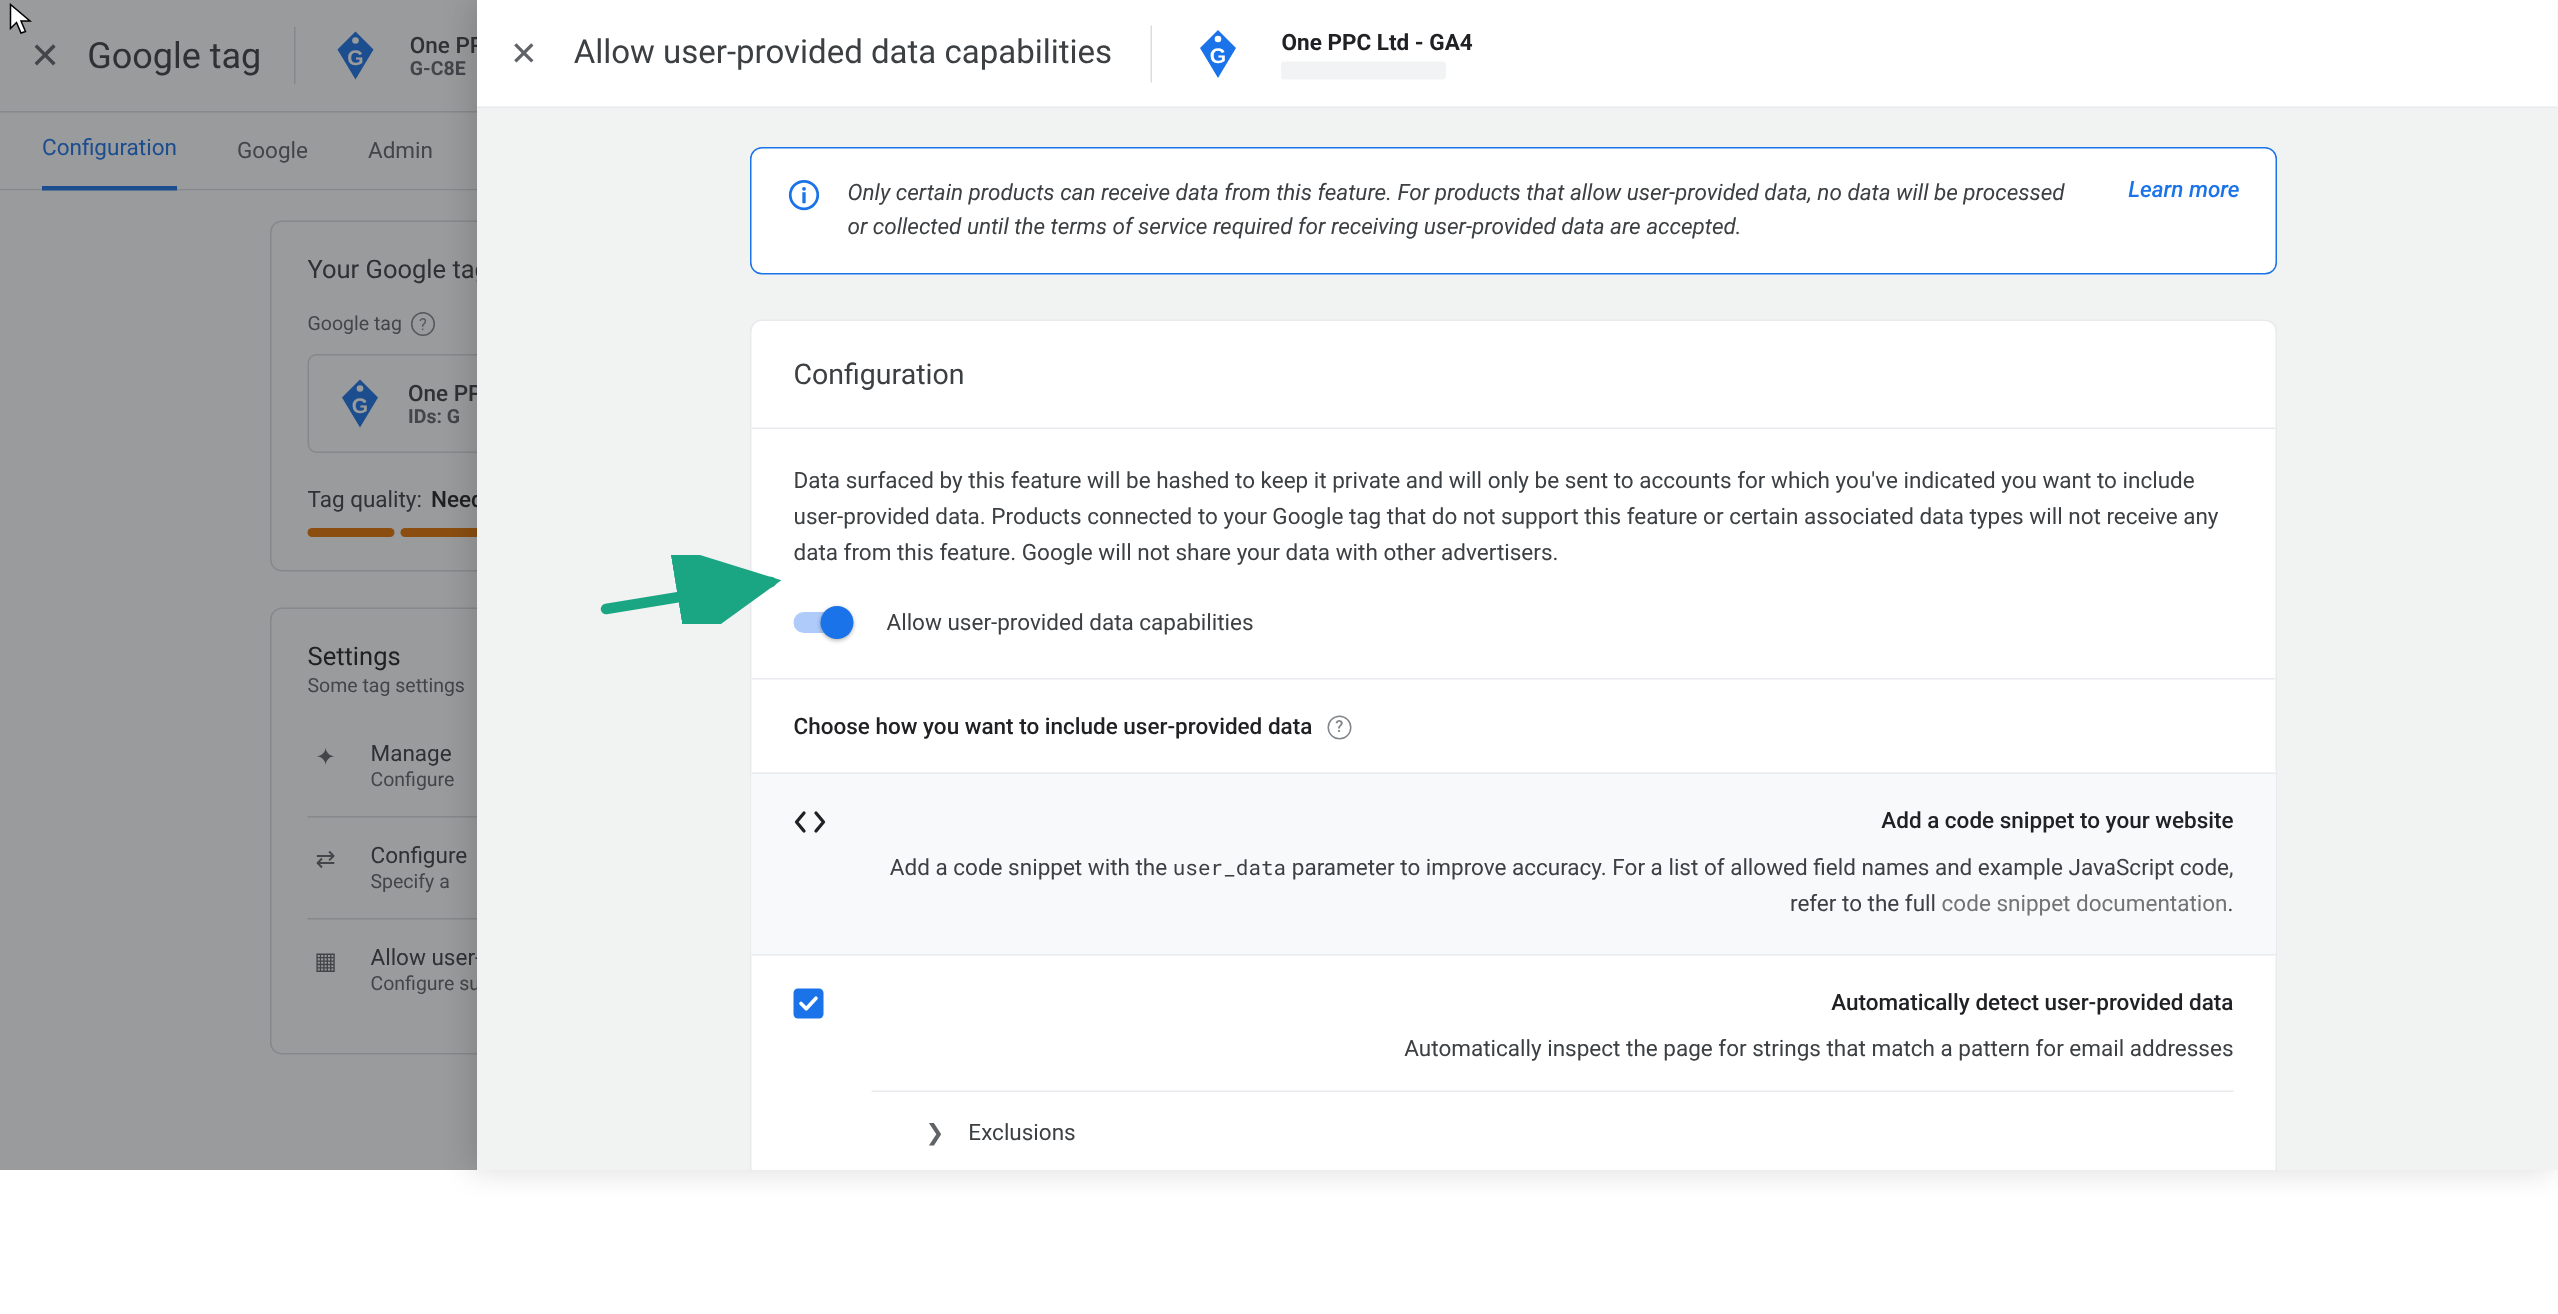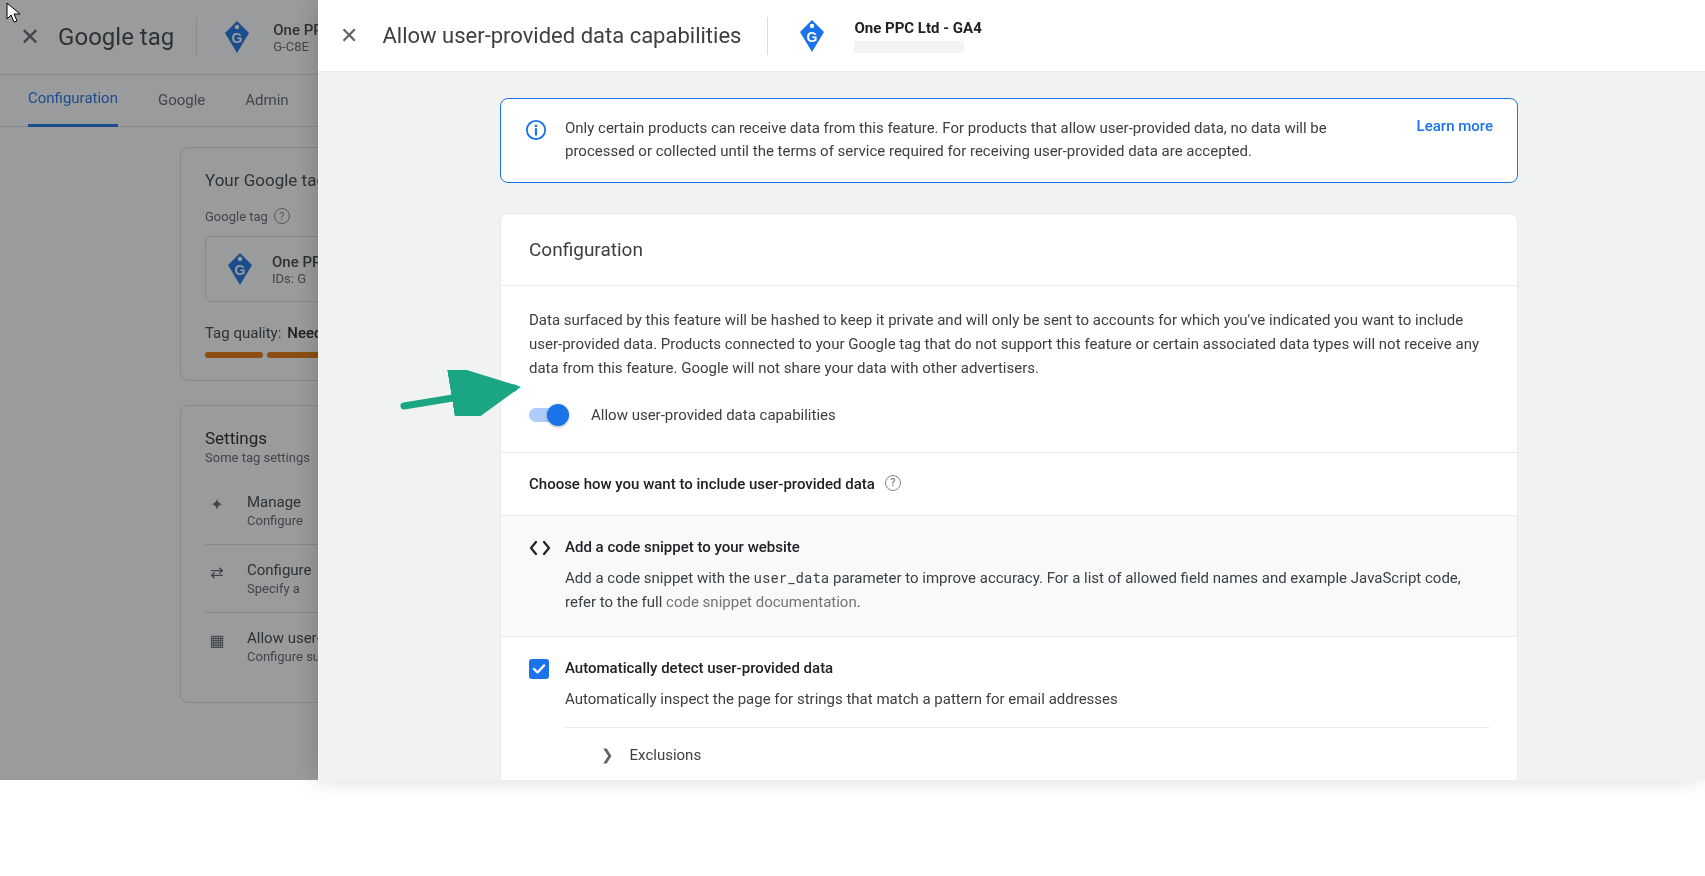--- a/index.html
+++ b/index.html
@@ -6,21 +6,21 @@
   body { font-family: "Google Sans", Roboto, Arial, sans-serif; background: #fff; color: #3c4043; overflow: hidden; width: 1705px; height: 876px; position: relative; }
   
   
   .bg-layer { position: absolute; top: 0; left: 0; width: 1525px; height: 780px; background: #fff; }
   .bg-header { height: 75px; display: flex; align-items: center; padding: 0 20px; border-bottom: 1px solid #dadce0; gap: 18px; }
   .bg-close { font-size: 24px; color: #5f6368; cursor: pointer; }
   .bg-title { font-size: 24px; color: #3c4043; font-weight: 400; }
   .bg-divider { width: 1px; height: 38px; background: #dadce0; margin: 0 4px; }
   .tag-icon { width: 36px; height: 36px; }
   .bg-tag-name { font-size: 15px; color: #3c4043; font-weight: 500; }
-  .bg-tag-id { font-size: 13px; color: #5f6368; }
+  .bg-tag-id { font-size: 13px; color: #5f6368; font-weight: bold; }
   .bg-tabs { display: flex; gap: 40px; padding: 0 28px; border-bottom: 1px solid #dadce0; height: 52px; align-items: center; font-size: 15px; }
   .bg-tab { color: #5f6368; cursor: pointer; padding-bottom: 2px; }
   .bg-tab.active { color: #1a73e8; border-bottom: 3px solid #1a73e8; height: 52px; display: flex; align-items: center; }
   .bg-content { padding: 20px 0 0 180px; background: #fff; }
   .bg-card { border: 1px solid #dadce0; border-radius: 8px; margin-bottom: 24px; padding: 22px 24px; background: #fff; }
   .bg-card-title { font-size: 17px; color: #3c4043; margin-bottom: 18px; }
   .bg-card-sub { font-size: 13px; color: #5f6368; margin-bottom: 12px; display: flex; align-items: center; gap: 6px; }
   .bg-tag-row { display: flex; align-items: center; gap: 14px; border: 1px solid #dadce0; border-radius: 6px; padding: 14px 16px; }
   .bg-quality { display: flex; align-items: center; gap: 6px; font-size: 15px; margin-top: 22px; }
   .bg-quality strong { font-weight: 500; color: #202124;}
@@ -43,40 +43,40 @@
   .panel-header { height: 72px; display: flex; align-items: center; padding: 0 22px; gap: 24px; border-bottom: 1px solid #e8eaed; flex-shrink: 0; }
   .panel-close { font-size: 22px; color: #5f6368; cursor: pointer; }
   .panel-title { font-size: 22px; color: #3c4043; font-weight: 400; }
   .panel-divider { width: 1px; height: 38px; background: #dadce0; margin: 0 2px; }
   .panel-tag-col .name { font-size: 15px; font-weight: 700; color: #202124; }
   .panel-tag-col .id { width: 110px; height: 12px; background: #f1f3f4; margin-top: 4px; border-radius: 2px; }
   
   .panel-body { flex: 1; overflow-y: auto; background: #f1f2f2; padding: 26px 0 0 0; }
   .panel-inner { width: 1018px; margin-left: 182px; }
   
-  .info-banner { border: 1px solid #1a73e8; border-radius: 8px; background: #fff; padding: 18px 24px; display: flex; gap: 18px; align-items: flex-start; margin-bottom: 30px; }
+  .info-banner { border: 1px solid #1a73e8; border-radius: 8px; background: #fff; padding: 18px 24px; display: flex; gap: 18px; align-items: flex-start; margin-bottom: 30px; font-style: italic; }
   .info-icon { color: #1a73e8; flex-shrink: 0; margin-top: 2px; }
   .info-text { font-size: 15px; color: #3c4043; line-height: 1.55; flex: 1; }
   .info-link { color: #1a73e8; font-size: 15px; font-weight: 500; cursor: pointer; white-space: nowrap; margin-left: 10px; }
   
   .config-card { background: #fff; border-radius: 8px; border: 1px solid #e8eaed; }
   .config-head { padding: 24px 28px; border-bottom: 1px solid #e8eaed; font-size: 19px; color: #3c4043; }
   .config-desc { padding: 22px 28px 0 28px; font-size: 15px; line-height: 1.6; color: #3c4043; }
   
   .toggle-row { display: flex; align-items: center; gap: 22px; padding: 24px 28px 26px 28px; }
   .toggle { width: 40px; height: 22px; position: relative; cursor: pointer; }
   .toggle-track { position: absolute; top: 4px; left: 0; width: 36px; height: 14px; background: #aecbfa; border-radius: 7px; }
   .toggle-thumb { position: absolute; top: 0; right: 0; width: 22px; height: 22px; background: #1a73e8; border-radius: 50%; box-shadow: 0 1px 3px rgba(0,0,0,0.3); }
   .toggle-label { font-size: 15px; color: #3c4043; }
   
-  .choose-row { padding: 22px 28px; border-top: 1px solid #e8eaed; font-size: 15px; font-weight: 500; color: #202124; display: flex; align-items: flex-start; gap: 10px; }
+  .choose-row { padding: 22px 28px; border-top: 1px solid #e8eaed; font-size: 15px; font-weight: 500; color: #202124; display: flex; align-items: flex-end; gap: 10px; }
   
   .option-block { padding: 22px 28px; border-top: 1px solid #e8eaed; }
   .option-block.shaded { background: #f8f9fa; }
-  .option-head { display: flex; gap: 16px; align-items: flex-start; }
+  .option-head { display: flex; gap: 32px; align-items: flex-start; text-align: right; }
   .option-icon { width: 20px; color: #3c4043; flex-shrink: 0; margin-top: 1px; }
   .option-title { font-size: 15px; font-weight: 500; color: #202124; margin-bottom: 10px; }
   .option-desc { font-size: 15px; color: #3c4043; line-height: 1.6; }
   .option-desc code { font-family: 'Roboto Mono', monospace; font-size: 14px; }
   .option-desc a { color: #737373; text-decoration: none; }
   .checkbox { width: 20px; height: 20px; background: #1a73e8; border-radius: 3px; display: flex; align-items: center; justify-content: center; color: #fff; flex-shrink: 0; cursor: pointer; }
   .exclusions-row { display: flex; align-items: center; gap: 16px; padding: 18px 0 0 36px; margin-top: 16px; border-top: 1px solid #e8eaed; font-size: 15px; color: #3c4043; cursor: pointer; }
   .chev { color: #5f6368; }
   .help-icon { width: 16px; height: 16px; border: 1.5px solid #80868b; border-radius: 50%; display: inline-flex; align-items: center; justify-content: center; font-size: 11px; color: #80868b; cursor: pointer; }
   

